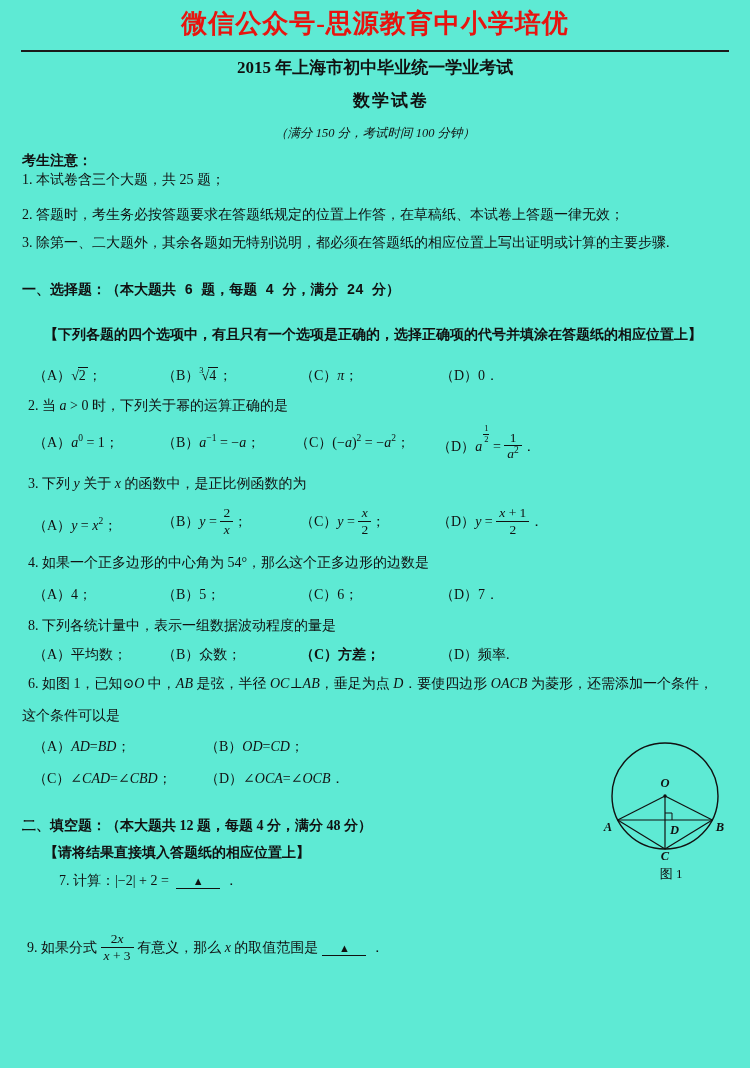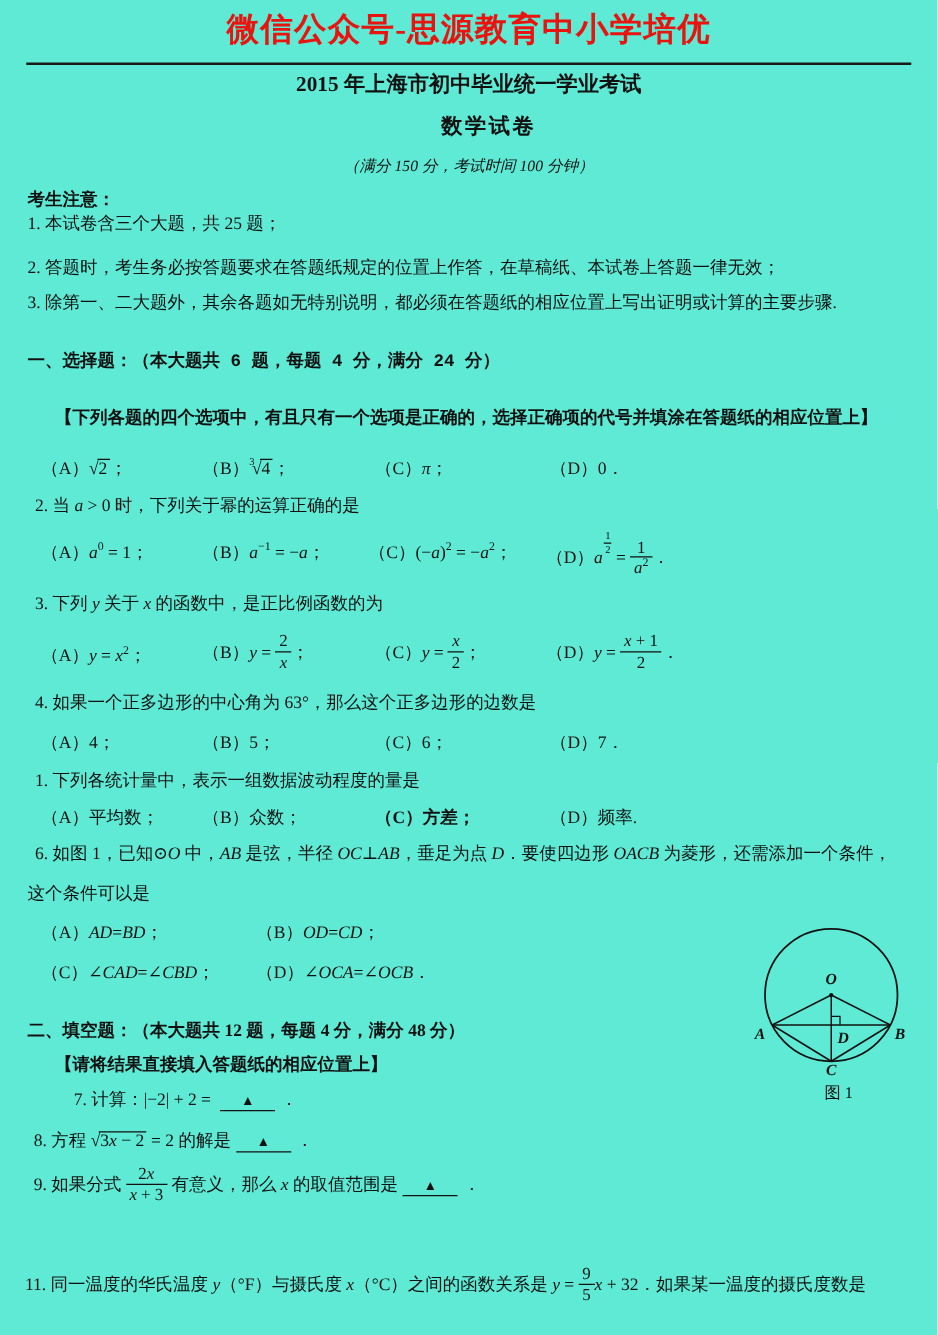--- a/index.html
+++ b/index.html
@@ -62,27 +62,27 @@
   <span class="ln" style="left:162px;top:433px;">（B）<i>a</i><sup>−1</sup> = −<i>a</i>；</span>
   <span class="ln" style="left:295px;top:433px;">（C）(−<i>a</i>)<sup>2</sup> = −<i>a</i><sup>2</sup>；</span>
   <span class="ln" style="left:437px;top:424px;">（D）<i>a</i><span class="efr"><span class="t">1</span><span class="b">2</span></span> = <span class="fr"><span class="t">1</span><span class="b"><i>a</i><sup>2</sup></span></span>．</span>
 
   <div class="ln" style="left:28px;top:474px;">3. 下列 <i>y</i> 关于 <i>x</i> 的函数中，是正比例函数的为</div>
   <span class="ln" style="left:33px;top:516px;">（A）<i>y</i> = <i>x</i><sup>2</sup>；</span>
   <span class="ln" style="left:162px;top:507px;">（B）<i>y</i> = <span class="fr"><span class="t">2</span><span class="b"><i>x</i></span></span>；</span>
   <span class="ln" style="left:300px;top:507px;">（C）<i>y</i> = <span class="fr"><span class="t"><i>x</i></span><span class="b">2</span></span>；</span>
   <span class="ln" style="left:437px;top:507px;">（D）<i>y</i> = <span class="fr"><span class="t"><i>x</i> + 1</span><span class="b">2</span></span>．</span>
 
-  <div class="ln" style="left:28px;top:553px;">4. 如果一个正多边形的中心角为 63°，那么这个正多边形的边数是</div>
+  <div class="ln" style="left:28px;top:553px;">4. 如果一个正多边形的中心角为 54°，那么这个正多边形的边数是</div>
   <span class="ln" style="left:33px;top:585px;">（A）4；</span>
   <span class="ln" style="left:162px;top:585px;">（B）5；</span>
   <span class="ln" style="left:300px;top:585px;">（C）6；</span>
   <span class="ln" style="left:440px;top:585px;">（D）7．</span>
 
-  <div class="ln" style="left:28px;top:616px;">1. 下列各统计量中，表示一组数据波动程度的量是</div>
+  <div class="ln" style="left:28px;top:616px;">8. 下列各统计量中，表示一组数据波动程度的量是</div>
   <span class="ln" style="left:33px;top:645px;">（A）平均数；</span>
   <span class="ln" style="left:162px;top:645px;">（B）众数；</span>
   <span class="ln" style="left:300px;top:645px;font-weight:bold;">（C）方差；</span>
   <span class="ln" style="left:440px;top:645px;">（D）频率.</span>
 
   <div class="ln" style="left:28px;top:674px;">6. 如图 1，已知⊙<i>O</i> 中，<i>AB</i> 是弦，半径 <i>OC</i>⊥<i>AB</i>，垂足为点 <i>D</i>．要使四边形 <i>OACB</i> 为菱形，还需添加一个条件，</div>
   <div class="ln" style="left:22px;top:706px;">这个条件可以是</div>
   <span class="ln" style="left:33px;top:737px;">（A）<i>AD</i>=<i>BD</i>；</span>
   <span class="ln" style="left:205px;top:737px;">（B）<i>OD</i>=<i>CD</i>；</span>
   <span class="ln" style="left:33px;top:769px;">（C）∠<i>CAD</i>=∠<i>CBD</i>；</span>
@@ -103,17 +103,15 @@
     <text x="124" y="104" text-anchor="middle">B</text>
     <text x="69" y="133" text-anchor="middle">C</text>
     <text x="74" y="107" text-anchor="start">D</text>
   </svg>
   <div class="caption" style="left:596px;top:865px;width:150px;">图 1</div>
 
   <div class="ln bold" style="left:22px;top:816px;">二、填空题：（本大题共 12 题，每题 4 分，满分 48 分）</div>
   <div class="ln bold" style="left:44px;top:843px;">【请将结果直接填入答题纸的相应位置上】</div>
 
   <div class="ln" style="left:27px;top:871px;margin-left:32px;">7. 计算：|−2| + 2 = <span class="blank">▲</span>．</div>
-  <div class="ln" style="left:27px;top:904px;">8. 方程 <span class="sq"><span class="rs">√</span><span class="ol">3<i>x</i> − 2</span></span> = 2 的解是<span class="blank">▲</span>．</div>
   <div class="ln" style="left:27px;top:933px;">9. 如果分式 <span class="fr"><span class="t">2<i>x</i></span><span class="b"><i>x</i> + 3</span></span> 有意义，那么 <i>x</i> 的取值范围是<span class="blank">▲</span>．</div>
-  <div class="ln" style="left:20px;top:1013px;">11. 同一温度的华氏温度 <i>y</i>（°F）与摄氏度 <i>x</i>（°C）之间的函数关系是 <i>y</i> = <span class="fr"><span class="t">9</span><span class="b">5</span></span><i>x</i> + 32．如果某一温度的摄氏度数是</div>
 
 </div>
 
 </body></html>

